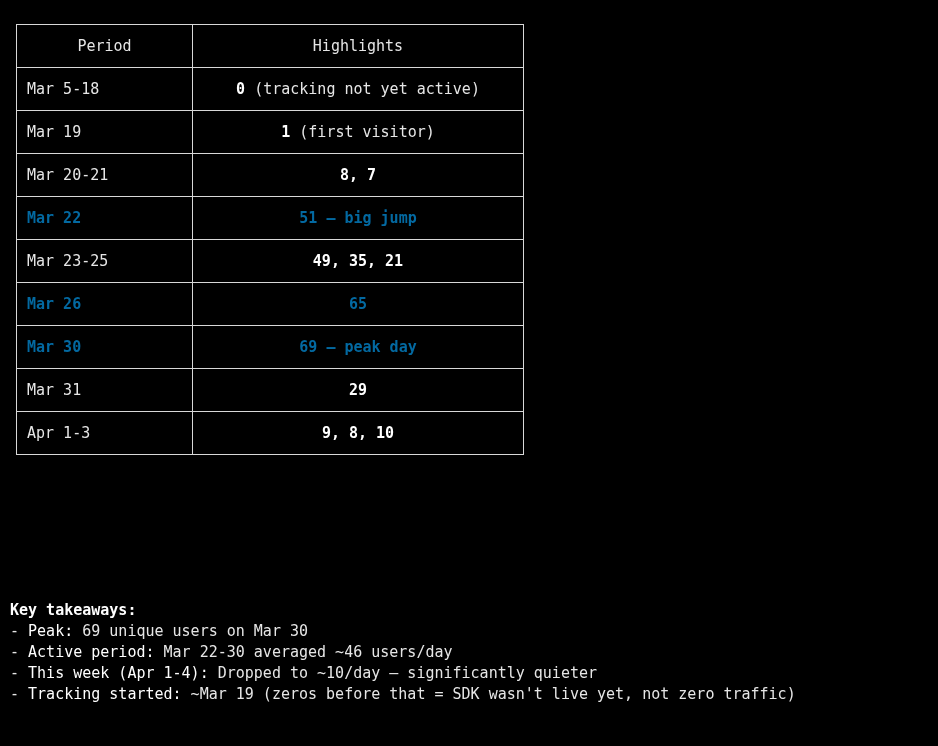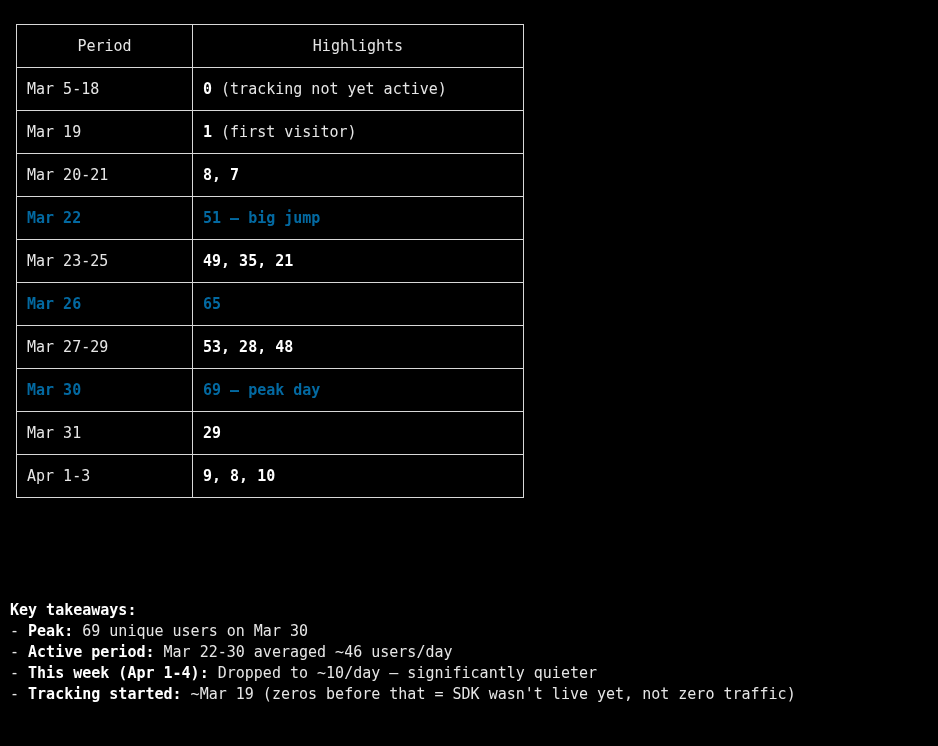--- a/index.html
+++ b/index.html
@@ -42,21 +42,21 @@
     font-size: 15px;
     font-weight: normal;
     color: #e6e6e6;
     white-space: nowrap;
   }
   table.data th {
     text-align: center;
     font-weight: normal;
   }
   table.data td.c-period { width: 155px; text-align: left; }
-  table.data td.c-high   { width: 310px; text-align: left; }
+  table.data td.c-high   { width: 310px; text-align: center; }
   table.data th.c-period { width: 155px; }
   table.data th.c-high   { width: 310px; }
   table.data tr.bold td { font-weight: bold; color: #0369a1; }
   table.data td .b { font-weight: bold; color: #ffffff; }
   table.data tr:last-child td { border-bottom: 1px solid #d8d8d8; }
 
   
   .takeaways {
     position: absolute;
     left: 10px;
@@ -68,21 +68,21 @@
     font-weight: bold;
     color: #ffffff;
     margin: 0 0 0 0;
     line-height: 21px;
   }
   .tk-item {
     line-height: 21px;
     white-space: normal;
   }
   .tk-item .dash { color: #e6e6e6; }
-  .tk-item .lbl { font-weight: bold; color: #ffffff; }
+  .tk-item .lbl { font-weight: normal; color: #ffffff; }
 
   .closing {
     position: absolute;
     left: 10px;
     top: 702px;
     width: 916px;
     line-height: 21px;
   }
   .closing .l2 { display: block; }
 </style>
@@ -117,24 +117,20 @@
             <td class="c-high"><span class="">51</span><span> — big jump</span></td>
           </tr>
           <tr>
             <td class="c-period">Mar 23-25</td>
             <td class="c-high"><span class="b">49, 35, 21</span><span></span></td>
           </tr>
           <tr class="bold">
             <td class="c-period">Mar 26</td>
             <td class="c-high"><span class="">65</span><span></span></td>
           </tr>
-          <tr>
-            <td class="c-period">Mar 27-29</td>
-            <td class="c-high"><span class="b">53, 28, 48</span><span></span></td>
-          </tr>
           <tr class="bold">
             <td class="c-period">Mar 30</td>
             <td class="c-high"><span class="">69</span><span> — peak day</span></td>
           </tr>
           <tr>
             <td class="c-period">Mar 31</td>
             <td class="c-high"><span class="b">29</span><span></span></td>
           </tr>
           <tr>
             <td class="c-period">Apr 1-3</td>

